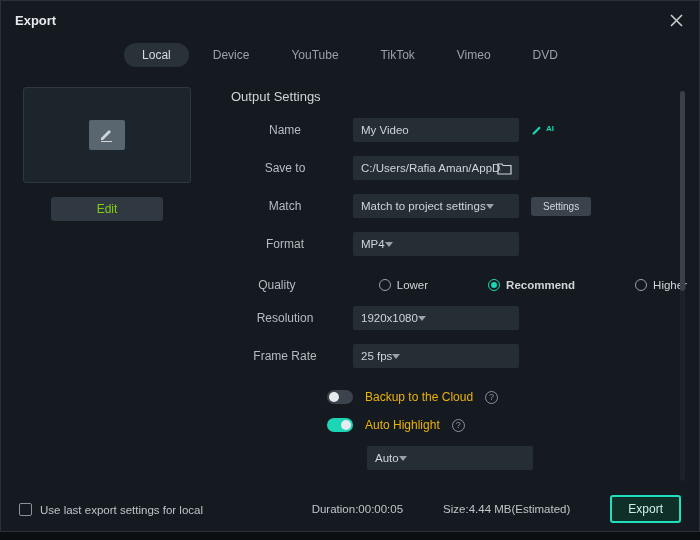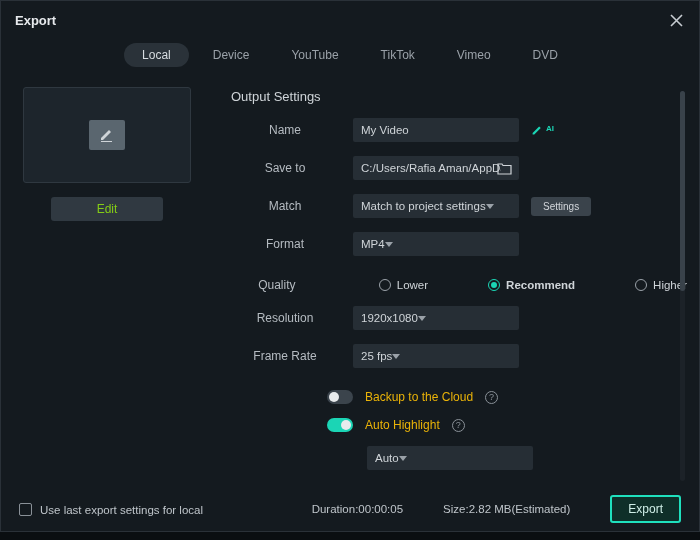--- a/index.html
+++ b/index.html
@@ -196,18 +196,18 @@
     <div class="scrollthumb"></div>
   </div>
 
   <div class="footer">
     <div class="chk">
       <div class="chkbox"></div>
       <span>Use last export settings for local</span>
     </div>
     <div class="meta">
       <span><span>Duration:</span><span>00:00:05</span></span>
-      <span><span>Size:</span><span>2.82 MB(Estimated)</span></span>
+      <span><span>Size:</span><span>4.44 MB(Estimated)</span></span>
       <div class="export-btn">Export</div>
     </div>
   </div>
 
 </div>
 
 </body></html>

